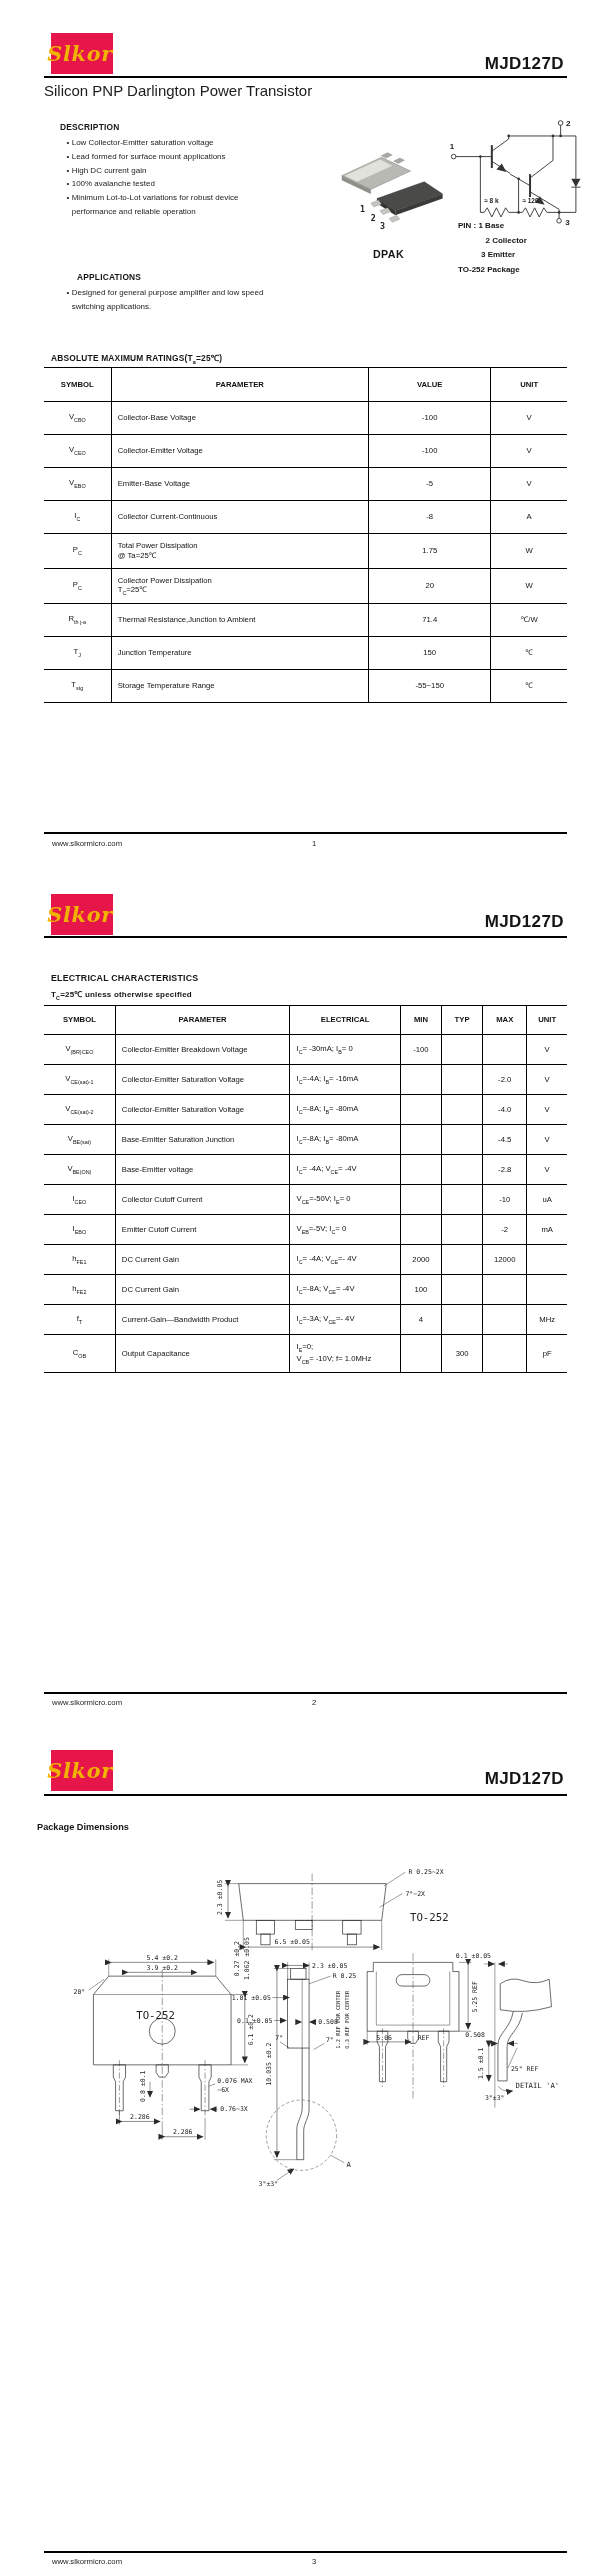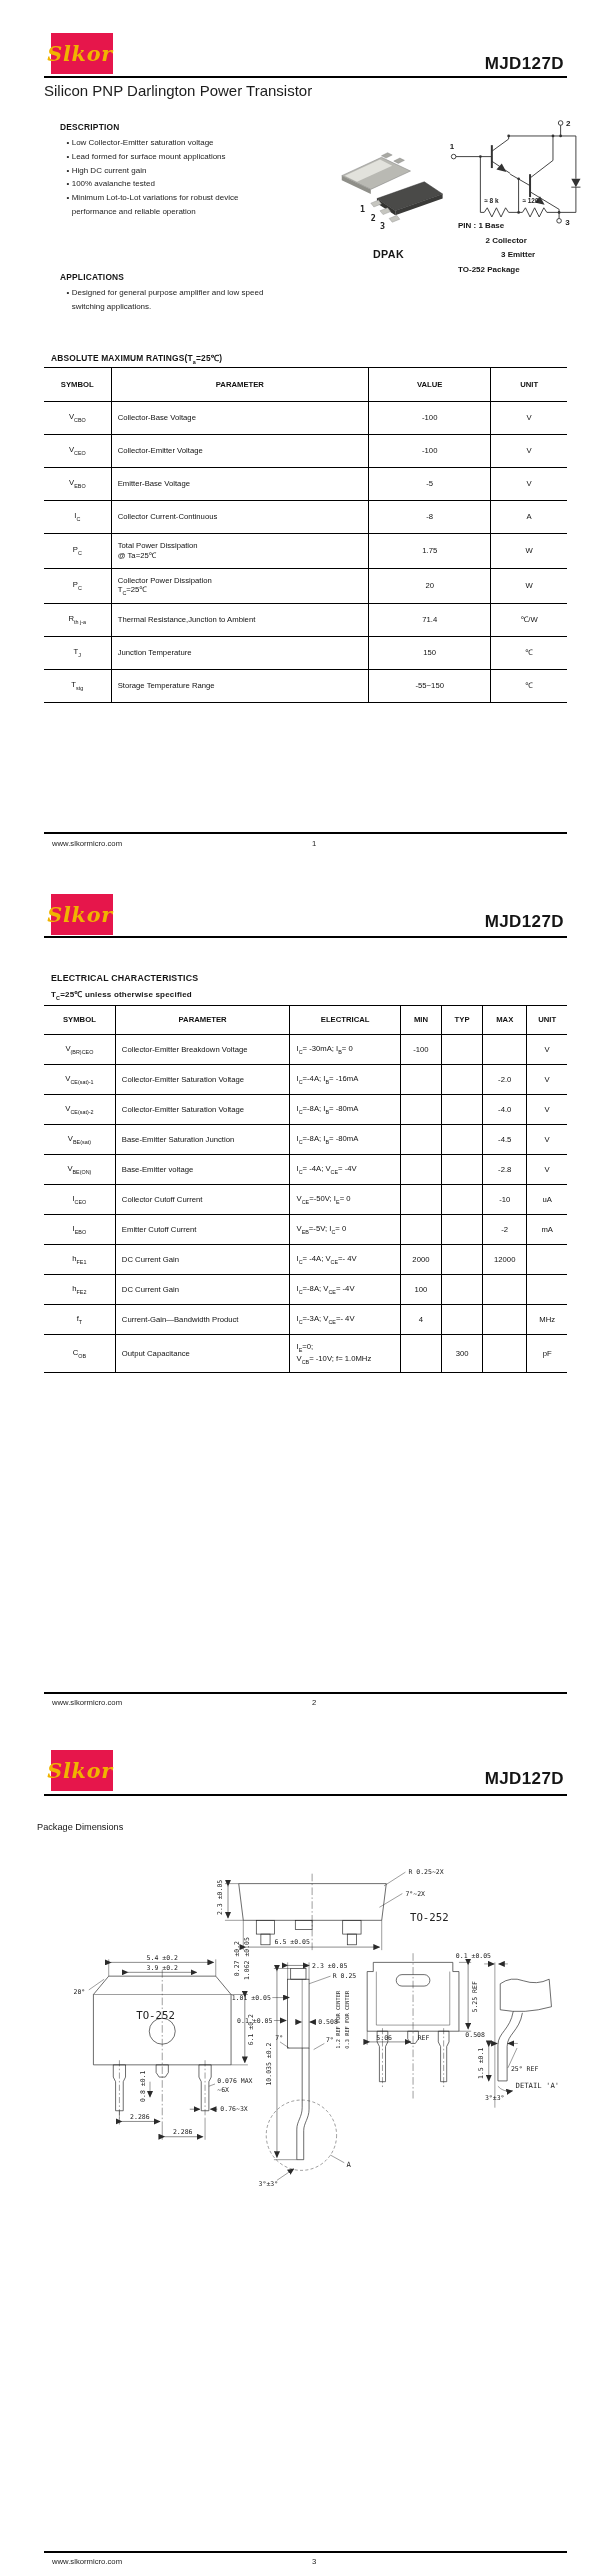--- a/index.html
+++ b/index.html
@@ -23,21 +23,21 @@
   sub{font-size:5.4px}
   table.dt{border-collapse:collapse;table-layout:fixed;font-size:7.7px;color:#111;
            border-top:1.9px solid #000;border-bottom:1.9px solid #000}
   .dt td{border-right:0.8px solid #000;border-bottom:0.8px solid #000;text-align:center;
          vertical-align:middle;line-height:1.25;padding:1.5px 3.1px;overflow:hidden}
   .dt td:last-child{border-right:none}
   .dt tr:last-child td{border-bottom:none}
   .dt td.lft{text-align:left;padding-left:6.1px}
   .dt tr.hdr td{font-weight:bold}
   .footer-site,.footer-page{font-size:7.7px;color:#222}
-  .pkg-dim-h{font-size:9.2px;font-weight:normal}
+  .pkg-dim-h{font-size:9.2px;font-weight:bold}
   svg text{font-family:"DejaVu Sans Mono",monospace;font-size:8.5px;fill:#222}
   svg .big{font-size:14px}
   svg .mid{font-size:11px;font-weight:bold}
   svg .sml{font-size:7px}
   svg .lbl9{font-size:9.5px}
   .schem text{font-family:"Liberation Sans",sans-serif;font-weight:bold;font-size:10.5px}
   .schem .rlab{font-size:8.5px}
 </style>
 </head>
 <body>
@@ -67,21 +67,21 @@
       <span class="dot">•</span>
       <span class="bt">100% avalanche tested</span>
     </div>
   <div class="bullet">
       <span class="dot">•</span>
       <span class="bt">Minimum Lot-to-Lot variations for robust device
 performance and reliable operation</span>
     </div>
 </div>
 
-<div class="abs sec-h" style="left:60px;top:272px">APPLICATIONS</div>
+<div class="abs sec-h" style="left:77px;top:272px">APPLICATIONS</div>
 <div class="abs bullets" style="left:64px;top:286px;width:252px">
   <div class="bullet">
       <span class="dot">•</span>
       <span class="bt">Designed for general purpose amplifier and low speed
 switching applications.</span>
     </div>
 </div>
 
 <svg class="abs" style="left:337px;top:142px" width="115" height="107" viewBox="0 0 150 140">
   <polygon points="6,44 58,20 96,38 44,62" fill="#b9b9b3" stroke="#777" stroke-width="0.6"></polygon>
@@ -143,21 +143,21 @@
   <text x="5" y="47">1</text>
   <text x="157" y="17">2</text>
   <text x="156" y="146">3</text>
   <text x="50" y="118" class="rlab">≈ 8 k</text>
   <text x="100" y="118" class="rlab">≈ 120</text>
 </svg>
 
 <div class="abs pinlines" style="left:458px;top:219px">
   <div>PIN : 1 Base</div>
   <div style="margin-left:27.5px">2 Collector</div>
-  <div style="margin-left:43px">3 Emitter</div>
+  <div style="margin-left:23px">3 Emitter</div>
   <div>TO-252 Package</div>
 </div>
 
 <div class="abs sec-h" style="left:51px;top:352px">ABSOLUTE MAXIMUM RATINGS(T<sub>a</sub>=25℃)</div>
 
 <table class="dt abs" style="left:44px;top:367px;width:523px">
   <colgroup>
       <col style="width:67px">
       <col style="width:257px">
       <col style="width:122px">

